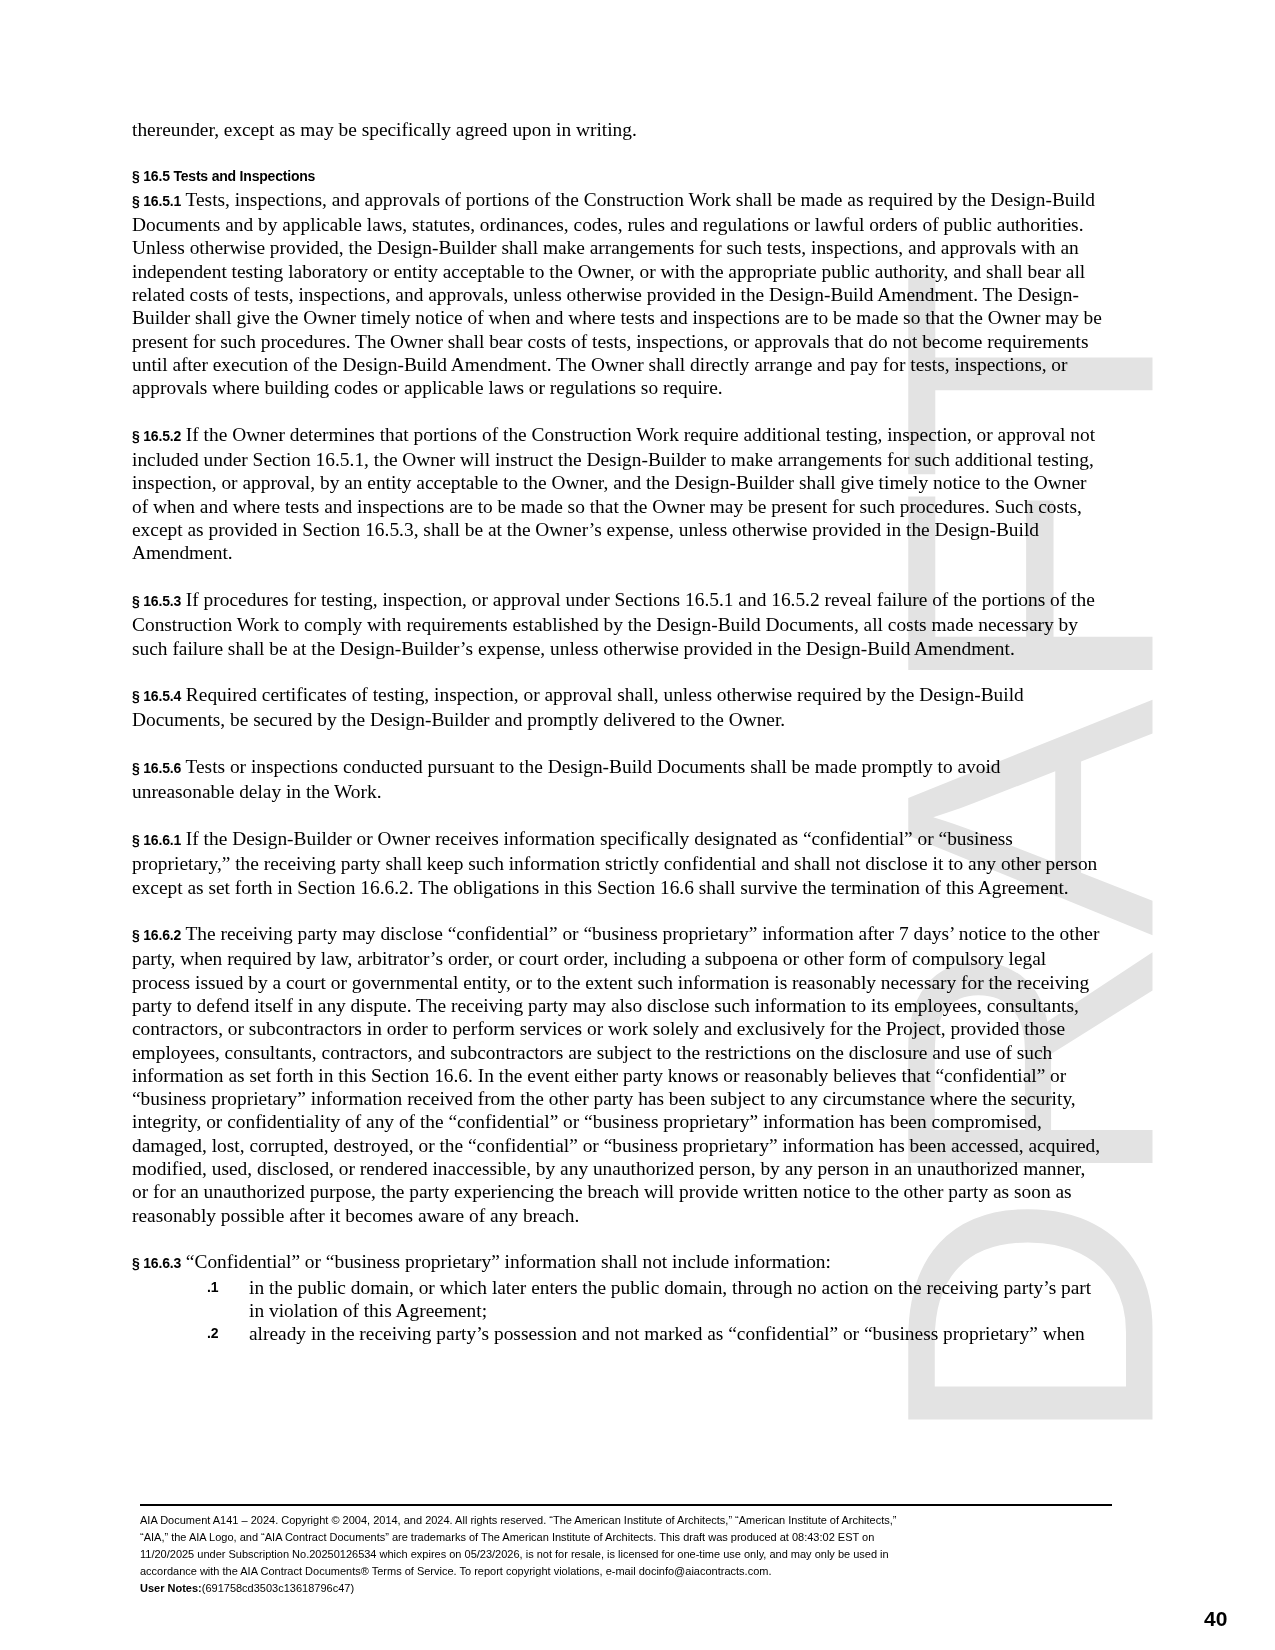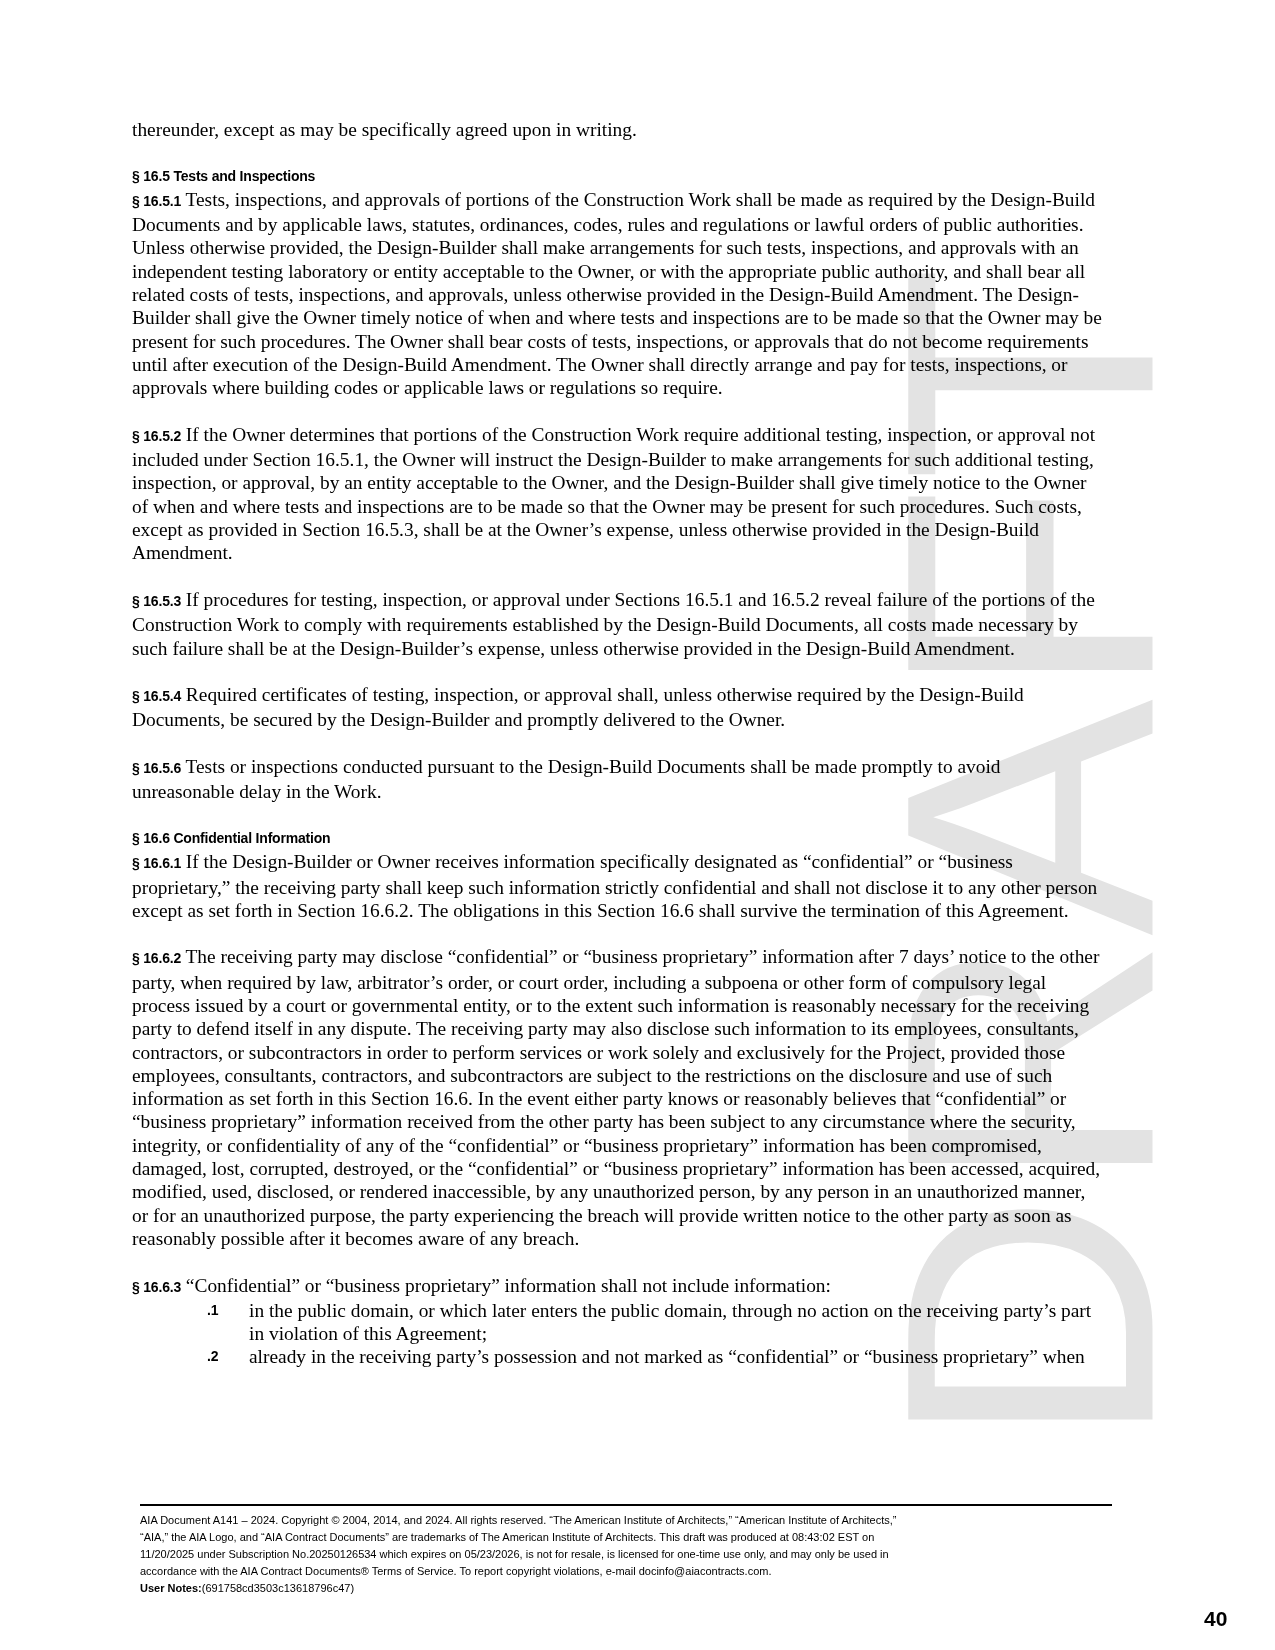--- a/index.html
+++ b/index.html
@@ -76,21 +76,20 @@
   <div class="watermark" style="color: rgb(227, 227, 227);">DRAFT</div>
 
   <main class="doc-body">
       <div class="blk para">thereunder, except as may be specifically agreed upon in writing.</div>
       <div class="blk heading">§ 16.5 Tests and Inspections</div>
       <div class="blk para"><span class="run-label">§ 16.5.1</span> Tests, inspections, and approvals of portions of the Construction Work shall be made as required by the Design-Build Documents and by applicable laws, statutes, ordinances, codes, rules and regulations or lawful orders of public authorities. Unless otherwise provided, the Design-Builder shall make arrangements for such tests, inspections, and approvals with an independent testing laboratory or entity acceptable to the Owner, or with the appropriate public authority, and shall bear all related costs of tests, inspections, and approvals, unless otherwise provided in the Design-Build Amendment. The Design-Builder shall give the Owner timely notice of when and where tests and inspections are to be made so that the Owner may be present for such procedures. The Owner shall bear costs of tests, inspections, or approvals that do not become requirements until after execution of the Design-Build Amendment. The Owner shall directly arrange and pay for tests, inspections, or approvals where building codes or applicable laws or regulations so require.</div>
       <div class="blk para"><span class="run-label">§ 16.5.2</span> If the Owner determines that portions of the Construction Work require additional testing, inspection, or approval not included under Section 16.5.1, the Owner will instruct the Design-Builder to make arrangements for such additional testing, inspection, or approval, by an entity acceptable to the Owner, and the Design-Builder shall give timely notice to the Owner of when and where tests and inspections are to be made so that the Owner may be present for such procedures. Such costs, except as provided in Section 16.5.3, shall be at the Owner’s expense, unless otherwise provided in the Design-Build Amendment.</div>
       <div class="blk para"><span class="run-label">§ 16.5.3</span> If procedures for testing, inspection, or approval under Sections 16.5.1 and 16.5.2 reveal failure of the portions of the Construction Work to comply with requirements established by the Design-Build Documents, all costs made necessary by such failure shall be at the Design-Builder’s expense, unless otherwise provided in the Design-Build Amendment.</div>
       <div class="blk para"><span class="run-label">§ 16.5.4</span> Required certificates of testing, inspection, or approval shall, unless otherwise required by the Design-Build Documents, be secured by the Design-Builder and promptly delivered to the Owner.</div>
       <div class="blk para"><span class="run-label">§ 16.5.6</span> Tests or inspections conducted pursuant to the Design-Build Documents shall be made promptly to avoid unreasonable delay in the Work.</div>
-      <div class="blk heading">§ 16.6 Confidential Information</div>
       <div class="blk para"><span class="run-label">§ 16.6.1</span> If the Design-Builder or Owner receives information specifically designated as “confidential” or “business proprietary,” the receiving party shall keep such information strictly confidential and shall not disclose it to any other person except as set forth in Section 16.6.2. The obligations in this Section 16.6 shall survive the termination of this Agreement.</div>
       <div class="blk para"><span class="run-label">§ 16.6.2</span> The receiving party may disclose “confidential” or “business proprietary” information after 7 days’ notice to the other party, when required by law, arbitrator’s order, or court order, including a subpoena or other form of compulsory legal process issued by a court or governmental entity, or to the extent such information is reasonably necessary for the receiving party to defend itself in any dispute. The receiving party may also disclose such information to its employees, consultants, contractors, or subcontractors in order to perform services or work solely and exclusively for the Project, provided those employees, consultants, contractors, and subcontractors are subject to the restrictions on the disclosure and use of such information as set forth in this Section 16.6. In the event either party knows or reasonably believes that “confidential” or “business proprietary” information received from the other party has been subject to any circumstance where the security, integrity, or confidentiality of any of the “confidential” or “business proprietary” information has been compromised, damaged, lost, corrupted, destroyed, or the “confidential” or “business proprietary” information has been accessed, acquired, modified, used, disclosed, or rendered inaccessible, by any unauthorized person, by any person in an unauthorized manner, or for an unauthorized purpose, the party experiencing the breach will provide written notice to the other party as soon as reasonably possible after it becomes aware of any breach.</div>
       <div class="blk para"><span class="run-label">§ 16.6.3</span> “Confidential” or “business proprietary” information shall not include information:</div>
       <div class="blk list_item"><span class="num">.1</span><span>in the public domain, or which later enters the public domain, through no action on the receiving party’s part in violation of this Agreement;</span></div>
       <div class="blk list_item"><span class="num">.2</span><span>already in the receiving party’s possession and not marked as “confidential” or “business proprietary” when</span></div>
     </main>
 
   <footer class="page-footer">
     <div class="footer-rule"></div>
     <div>

